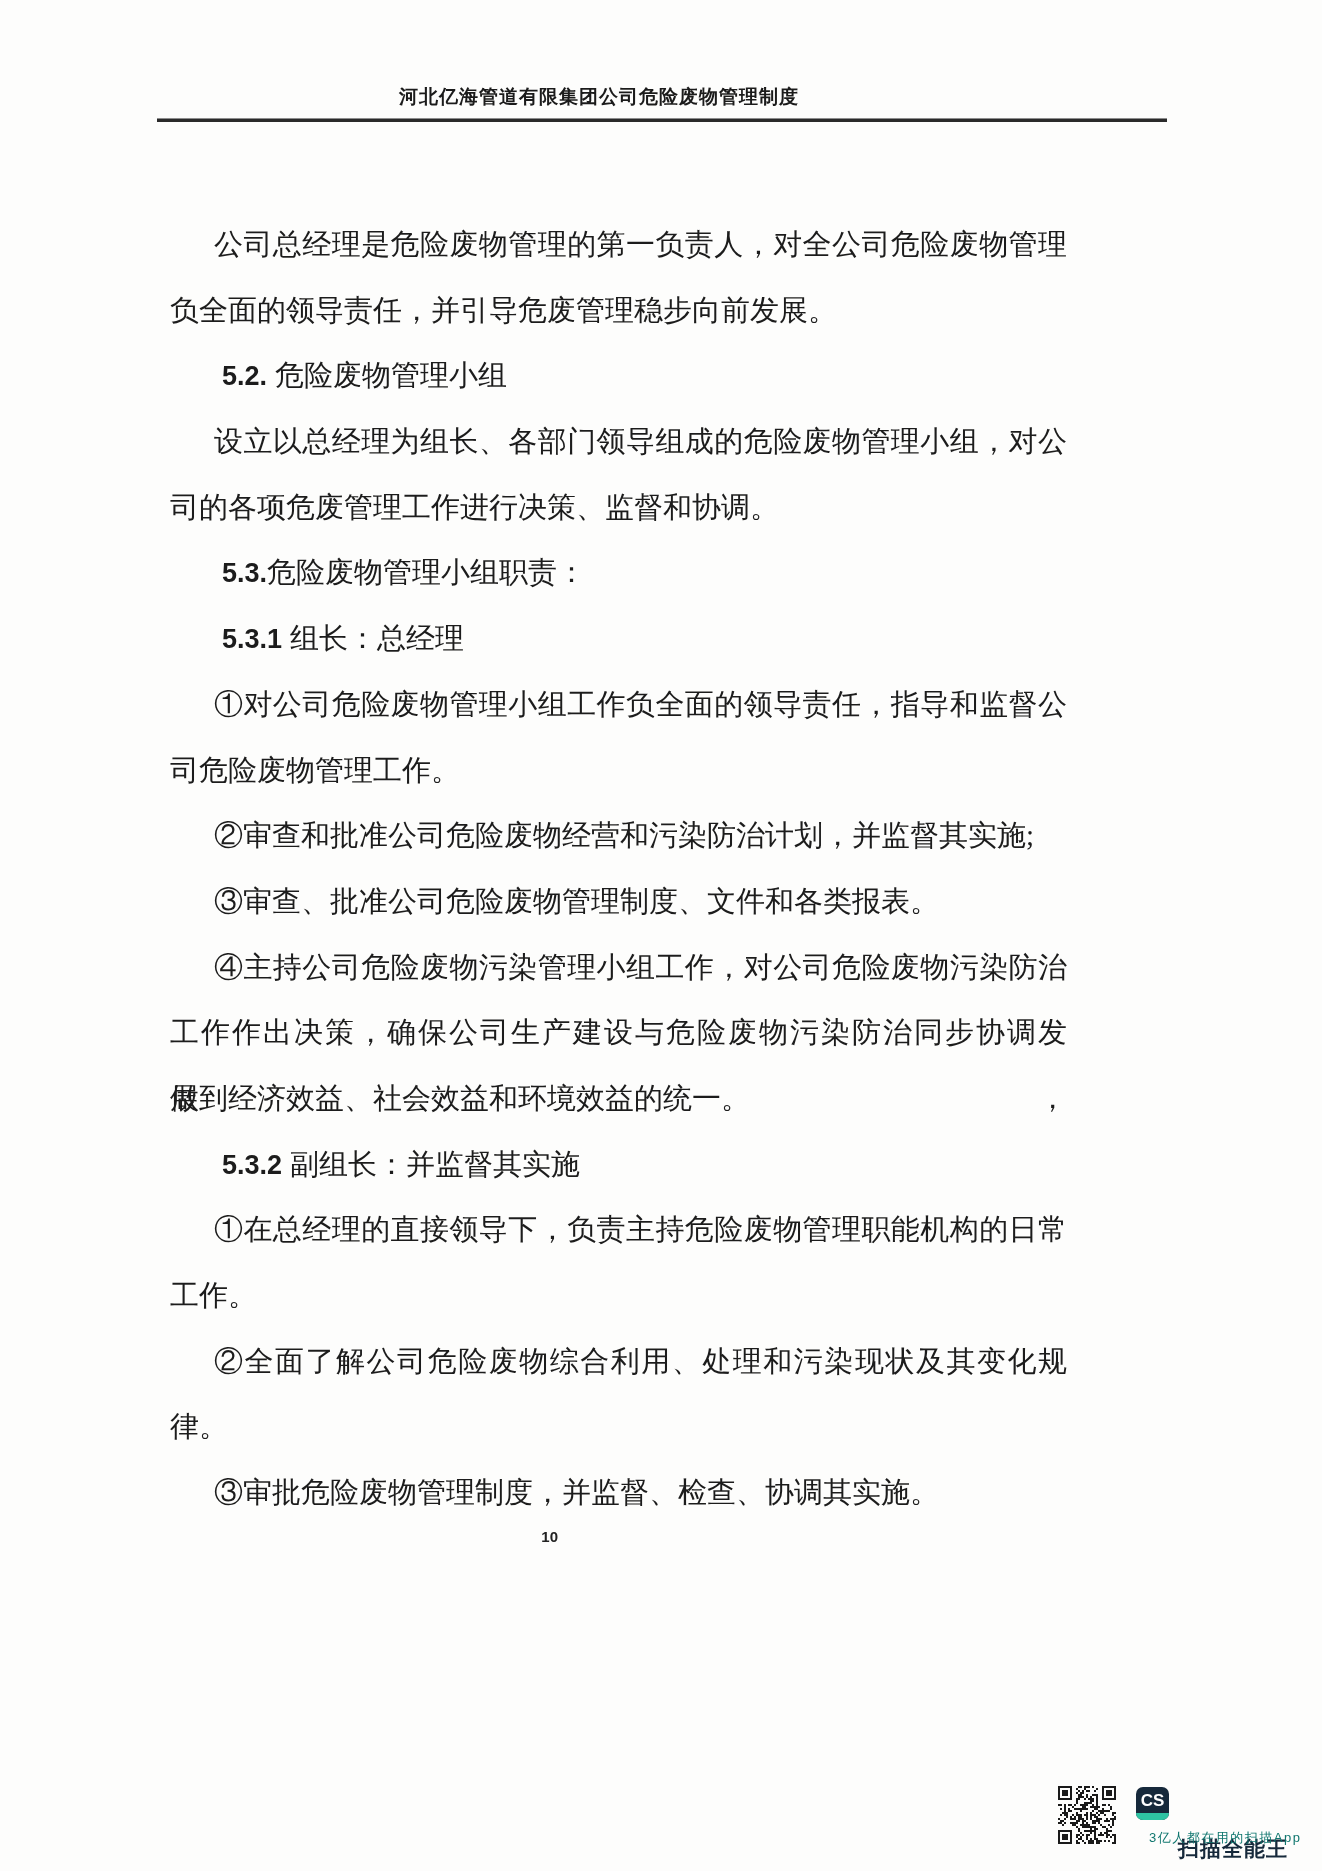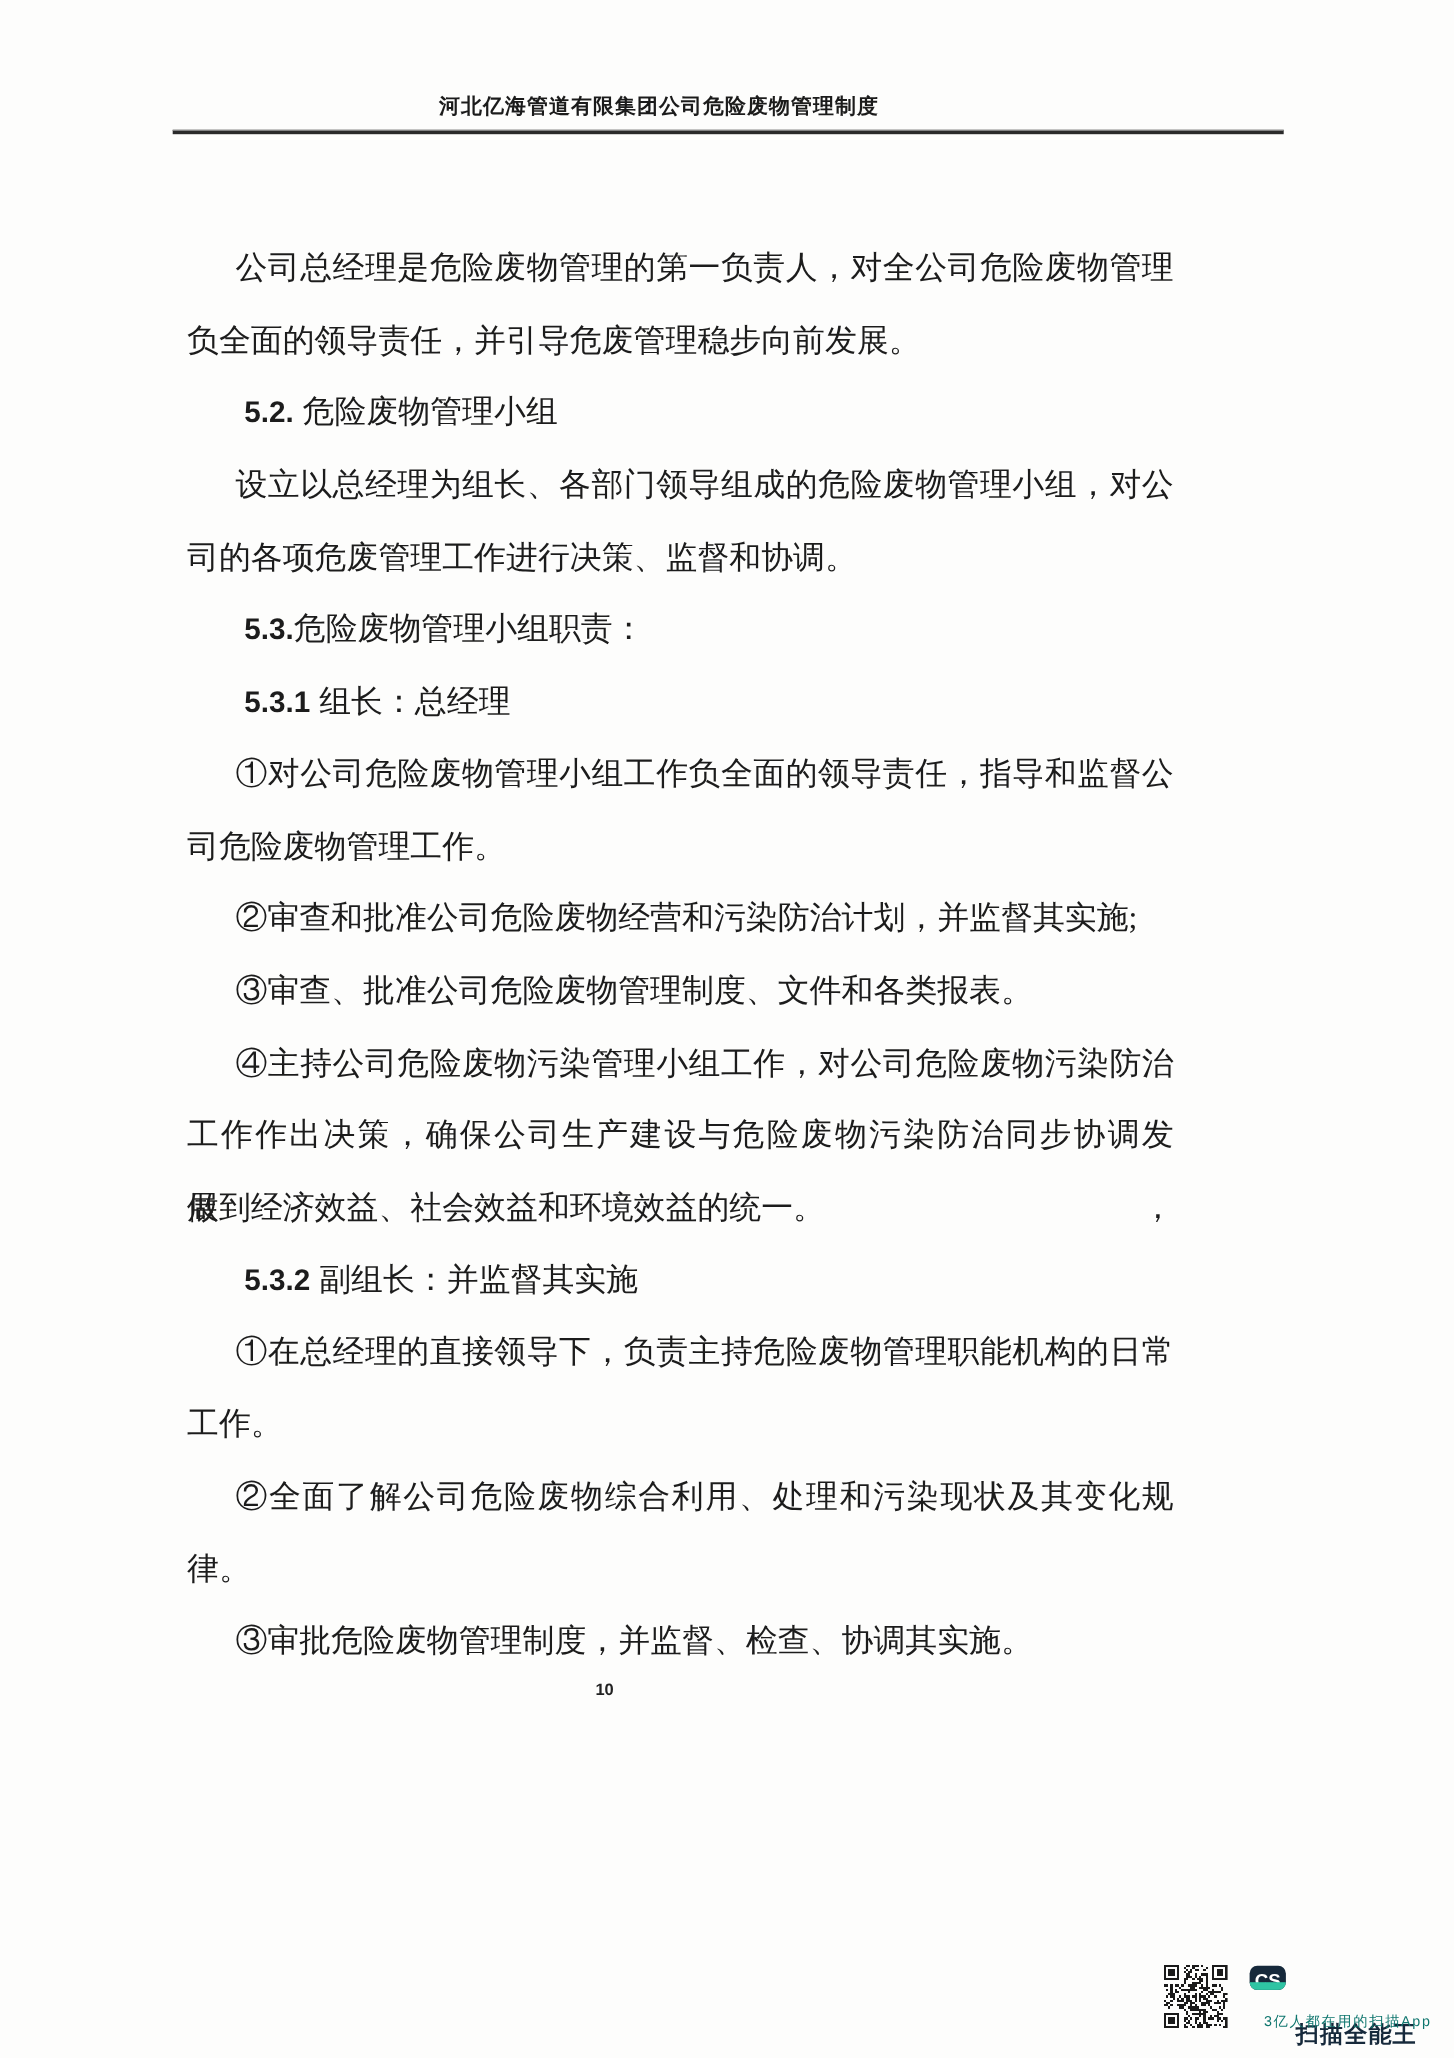--- a/index.html
+++ b/index.html
@@ -98,21 +98,21 @@
     left: 0;
     width: 58px;
     height: 58px;
   }
   .qr svg { width: 100%; height: 100%; display: block; }
   .cs-badge {
     position: absolute;
     top: 4px;
     left: 78px;
     width: 33px;
-    height: 22px;
+    height: 33px;
     border-radius: 7px;
     background: var(--brand-navy);
     overflow: hidden;
   }
   .cs-badge .cs-text {
     position: absolute;
     top: 1px;
     left: 0;
     width: 100%;
     text-align: center;

